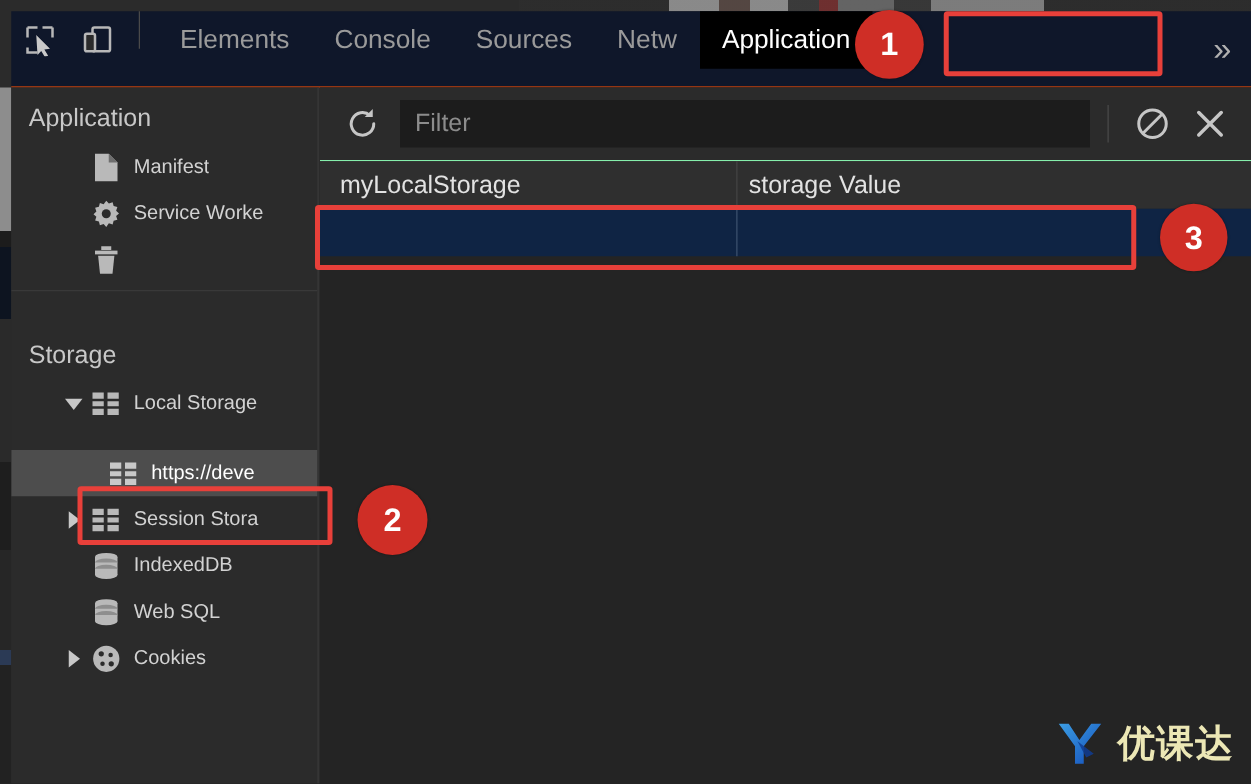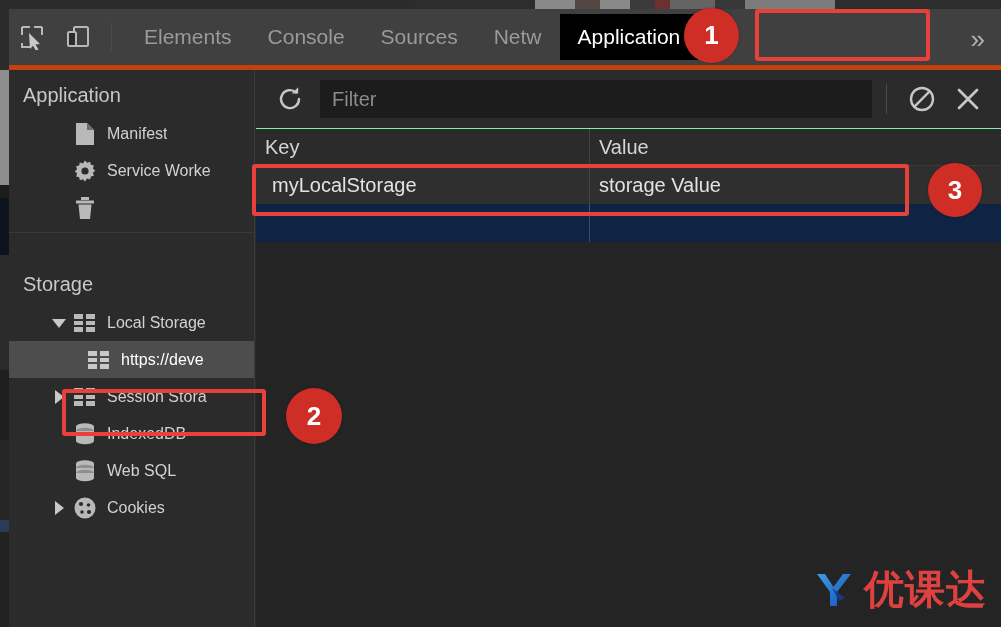--- a/index.html
+++ b/index.html
@@ -52,24 +52,24 @@
         #8a8a8a 330px, #8a8a8a 420px,
         #2d2d2d 420px, #2d2d2d 586px);
     opacity: .85;
   }
 
   
   .tabbar {
     position: absolute;
     left: 9px; top: 9px;
     width: 992px; height: 61px;
-    background: #404040;
-    border-bottom: 5px solid #c2410c;
-    display: flex;
-    align-items: center;
+    background: #0f172a;
+    border-bottom: 1px solid #c2410c;
+    display: flex;
+    align-items: flex-start;
   }
   .tool-icon {
     width: 46px; height: 46px;
     display: flex; align-items: center; justify-content: center;
     flex: 0 0 auto;
   }
   .tool-icon svg { display: block; }
   .tb-divider {
     width: 1px; height: 30px;
     background: #4a4a4a;
@@ -116,21 +116,21 @@
   }
   .tree-row {
     height: 37px;
     display: flex;
     align-items: center;
     white-space: nowrap;
     padding-left: 14px;
   }
   .tree-row.indent1 { padding-left: 42px; }
   .tree-row.indent2 { padding-left: 56px; }
-  .tree-row.selected { background: #4d4d4d; }
+  .tree-row.selected { background: #4d4d4d; margin-top: 19px; }
   .tree-label {
     font-size: 16px;
     color: #d2d2d2;
     margin-left: 10px;
     overflow: hidden;
   }
   .tree-row.selected .tree-label { color: #ffffff; }
   .twisty {
     width: 16px; height: 16px;
     flex: 0 0 auto;
@@ -270,23 +270,23 @@
   .watermark {
     position: absolute;
     right: 14px; bottom: 10px;
     display: flex;
     align-items: center;
     gap: 8px;
     z-index: 30;
     opacity: .92;
   }
   .wm-text {
-    font-size: 40px;
+    font-size: 30px;
     font-weight: bold;
-    color: #ef4444;
+    color: #fef9c3;
     letter-spacing: 1px;
     font-family: "DejaVu Sans", sans-serif;
   }
 </style>
 </head>
 <body>
 
 <div id="root">
 
   <div class="bg-sliver-left"></div>
@@ -476,24 +476,20 @@
 
       <div class="icon-btn">
         <svg width="28" height="28" viewBox="0 0 28 28">
           <line x1="5" y1="5" x2="23" y2="23" stroke="#c6c6c6" stroke-width="2.8" stroke-linecap="round"></line>
           <line x1="23" y1="5" x2="5" y2="23" stroke="#c6c6c6" stroke-width="2.8" stroke-linecap="round"></line>
         </svg>
       </div>
     </div>
 
     <div class="table">
-      <div class="thead">
-        <div class="th col-key">Key</div>
-        <div class="th col-val">Value</div>
-      </div>
 
       <div class="trow data" id="data-row">
         <div class="td col-key">myLocalStorage</div>
         <div class="td col-val">storage Value</div>
       </div>
 
       <div class="trow empty-selected">
         <div class="td col-key"></div>
         <div class="td col-val"></div>
       </div>

